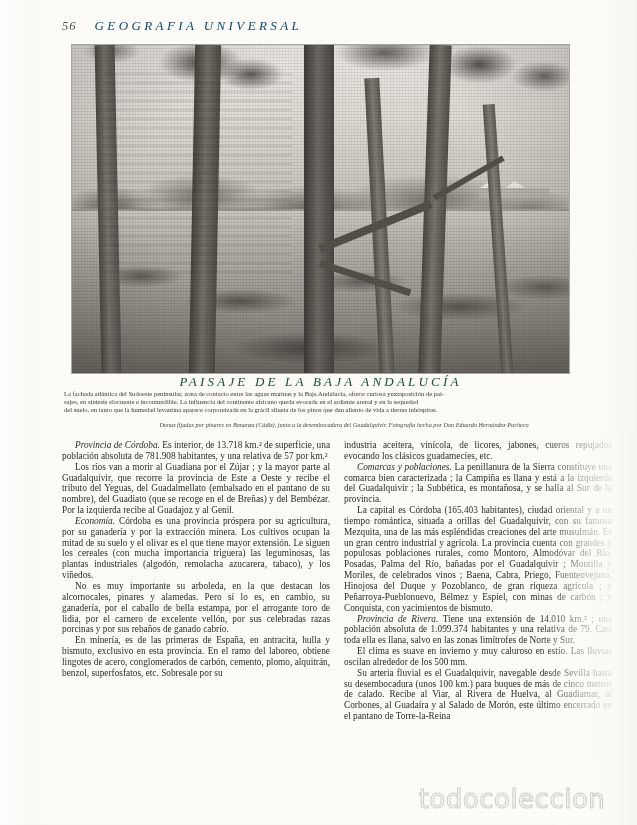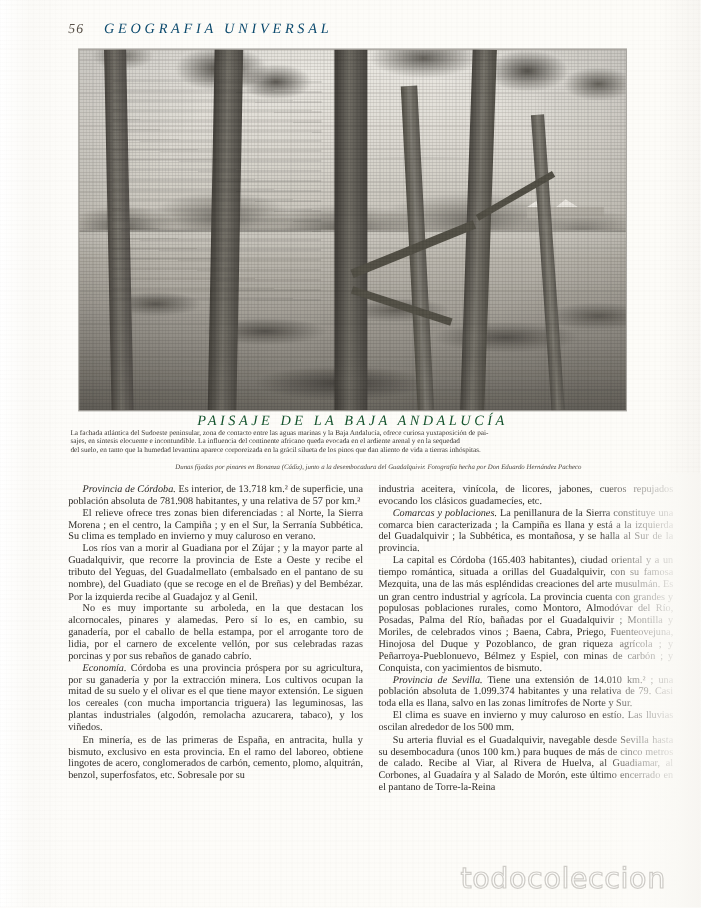--- a/index.html
+++ b/index.html
@@ -217,33 +217,32 @@
     <span class="line">La fachada atlántica del Sudoeste peninsular, zona de contacto entre las aguas marinas y la Baja Andalucía, ofrece curiosa yuxtaposición de pai-</span>
     <span class="line">sajes, en síntesis elocuente e incontundible. La influencia del continente africano queda evocada en el ardiente arenal y en la sequedad</span>
     <span class="line">del suelo, en tanto que la humedad levantina aparece corporeizada en la grácil silueta de los pinos que dan aliento de vida a tierras inhóspitas.</span>
   </div>
   <div id="caption-credit">Dunas fijadas por pinares en Bonanza (Cádiz), junto a la desembocadura del Guadalquivir. Fotografía hecha por Don Eduardo Hernández Pacheco</div>
 
   <div id="cols">
 
     <div class="col" id="col-left">
       <p class="lead"><i class="run-in">Provincia de Córdoba.</i> <span>Es interior, de 13.718 km.² de superficie, una población absoluta de 781.908 habitantes, y una relativa de 57 por km.²</span></p>
-      <p><span>El relieve ofrece tres zonas bien diferenciadas : al Norte, la Sierra Morena ; en el centro, la Campiña ; y en el Sur, la Serranía Subbética. Su clima es templado en invierno y muy caluroso en verano.</span></p>
       <p><span>Los ríos van a morir al Guadiana por el Zújar ; y la mayor parte al Guadalquivir, que recorre la provincia de Este a Oeste y recibe el tributo del Yeguas, del Guadalmellato (embalsado en el pantano de su nombre), del Guadiato (que se recoge en el de Breñas) y del Bembézar. Por la izquierda recibe al Guadajoz y al Genil.</span></p>
+      <p><i class="run-in">Economía.</i> <span>Córdoba es una provincia próspera por su agricultura, por su ganadería y por la extracción minera. Los cultivos ocupan la mitad de su suelo y el olivar es el que tiene mayor extensión. Le siguen los cereales (con mucha importancia triguera) las leguminosas, las plantas industriales (algodón, remolacha azucarera, tabaco), y los viñedos.</span></p>
       <p><span>No es muy importante su arboleda, en la que destacan los alcornocales, pinares y alamedas. Pero sí lo es, en cambio, su ganadería, por el caballo de bella estampa, por el arrogante toro de lidia, por el carnero de excelente vellón, por sus celebradas razas porcinas y por sus rebaños de ganado cabrío.</span></p>
-      <p><i class="run-in">Economía.</i> <span>Córdoba es una provincia próspera por su agricultura, por su ganadería y por la extracción minera. Los cultivos ocupan la mitad de su suelo y el olivar es el que tiene mayor extensión. Le siguen los cereales (con mucha importancia triguera) las leguminosas, las plantas industriales (algodón, remolacha azucarera, tabaco), y los viñedos.</span></p>
       <p><span>En minería, es de las primeras de España, en antracita, hulla y bismuto, exclusivo en esta provincia. En el ramo del laboreo, obtiene lingotes de acero, conglomerados de carbón, cemento, plomo, alquitrán, benzol, superfosfatos, etc. Sobresale por su</span></p>
     </div>
 
     <div class="col" id="col-right">
       <div class="clip">
         <p><span>industria aceitera, vinícola, de licores, jabones, cueros repujados evocando los clásicos guadamecíes, etc.</span></p>
         <p><i class="run-in">Comarcas y poblaciones.</i> <span>La penillanura de la Sierra constituye una comarca bien caracterizada ; la Campiña es llana y está a la izquierda del Guadalquivir ; la Subbética, es montañosa, y se halla al Sur de la provincia.</span></p>
         <p><span>La capital es Córdoba (165.403 habitantes), ciudad oriental y a un tiempo romántica, situada a orillas del Guadalquivir, con su famosa Mezquita, una de las más espléndidas creaciones del arte musulmán. Es un gran centro industrial y agrícola. La provincia cuenta con grandes y populosas poblaciones rurales, como Montoro, Almodóvar del Río, Posadas, Palma del Río, bañadas por el Guadalquivir ; Montilla y Moriles, de celebrados vinos ; Baena, Cabra, Priego, Fuenteovejuna, Hinojosa del Duque y Pozoblanco, de gran riqueza agrícola ; y Peñarroya-Pueblonuevo, Bélmez y Espiel, con minas de carbón ; y Conquista, con yacimientos de bismuto.</span></p>
-        <p><i class="run-in">Provincia de Sevilla.</i> <span>Tiene una extensión de 14.010 km.² ; una población absoluta de 1.099.374 habitantes y una relativa de 79. Casi toda ella es llana, salvo en las zonas limítrofes de Norte y Sur.</span></p>
+        <p><i class="run-in">Provincia de Rivera.</i> <span>Tiene una extensión de 14.010 km.² ; una población absoluta de 1.099.374 habitantes y una relativa de 79. Casi toda ella es llana, salvo en las zonas limítrofes de Norte y Sur.</span></p>
         <p><span>El clima es suave en invierno y muy caluroso en estío. Las lluvias oscilan alrededor de los 500 mm.</span></p>
         <p><span>Su arteria fluvial es el Guadalquivir, navegable desde Sevilla hasta su desembocadura (unos 100 km.) para buques de más de cinco metros de calado. Recibe al Viar, al Rivera de Huelva, al Guadiamar, al Corbones, al Guadaíra y al Salado de Morón, este último encerrado en el pantano de Torre-la-Reina</span></p>
       </div>
     </div>
 
   </div>
 
   <div id="fade-right"></div>
 
   <div id="watermark">

